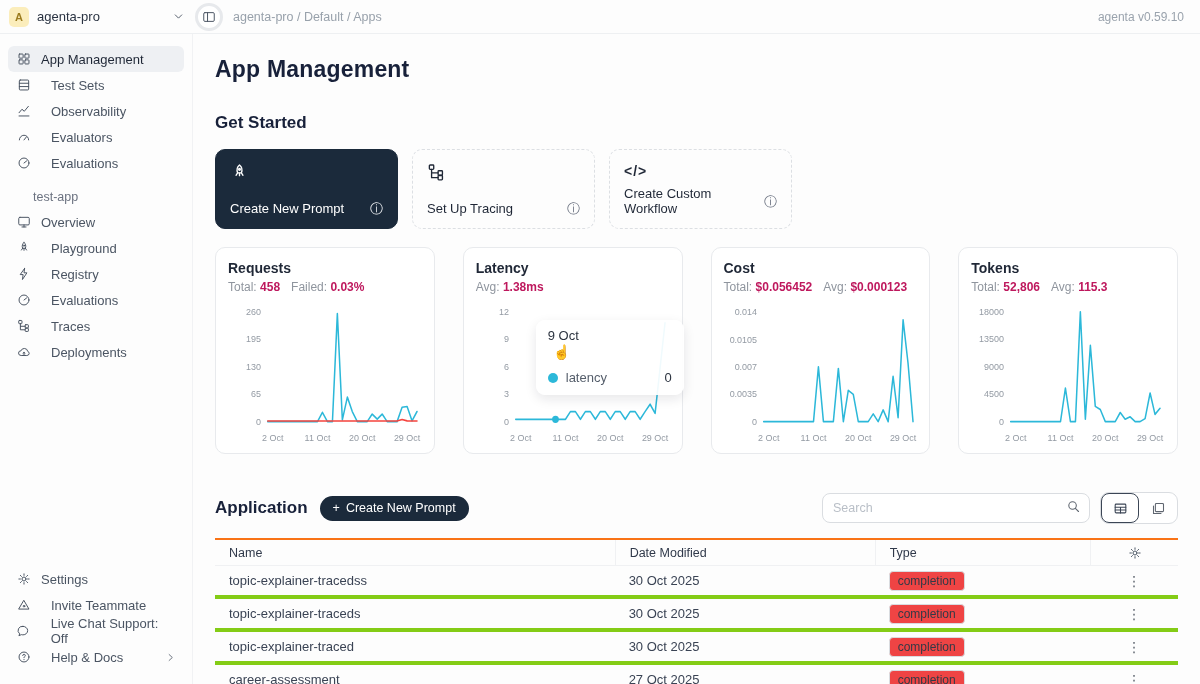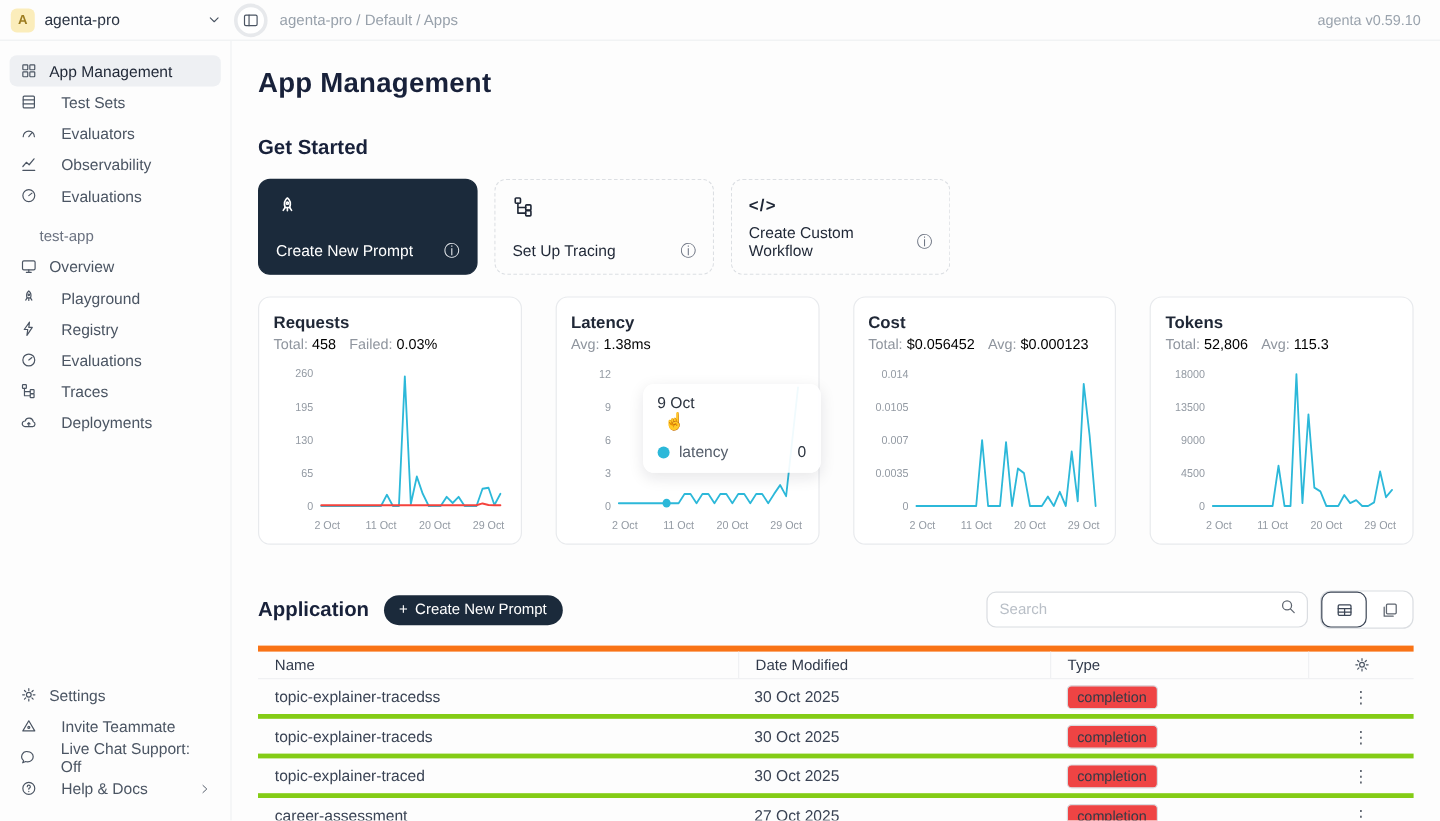--- a/index.html
+++ b/index.html
@@ -44,21 +44,21 @@
   .gs-card.dark .gs-label { color:#ffffff; }
   .info-glyph { font-size:13px; color:#6b7280; line-height:1; }
   .gs-card.dark .info-glyph { color:#e8ebef; }
   .code-glyph { font-size:14px; font-weight:600; color:#1f2736; letter-spacing:1px; }
 
   
   .metric-cards { display:flex; gap:28px; margin-top:18px;border-radius:32px; }
   .metric-card { flex:1; height:207px; background:#fff; border:1px solid #e8eaed; border-radius:10px; padding:12px 12px 4px 12px; position:relative; }
   .mc-title { font-size:14px; font-weight:600; color:#1f2736; }
   .mc-stats { margin-top:4px; font-size:12px; color:#8f959e; display:flex; gap:5px; align-items:baseline; }
-  .mc-stats b { color:#000000; font-weight:400;margin-top:45px; }
+  .mc-stats b { color:#be185d; font-weight:700;margin-top:45px; }
   .mc-stats .pair + .pair { margin-left:6px; }
   svg.chart { width:100%; height:152px; margin-top:2px; display:block; }
   svg.chart text { font-size:9.5px; fill:#939aa3; font-family:"Liberation Sans", sans-serif; }
 
   
   .tooltip { position:absolute; left:72px; top:72px; width:148px; padding:8px 12px 10px; background:rgba(255,255,255,0.93); border-radius:9px; box-shadow:0 4px 12px rgba(15,23,42,.10); z-index:3; }
   .tt-date { font-size:13px; font-weight:500; color:#2c3440; }
   .tt-cursor { font-size:14px; color:#3a4150; margin:0 0 10px 6px; display:inline-block; }
   .tt-row { display:flex; align-items:center; gap:8px; }
   .tt-dot { width:10px; height:10px; border-radius:50%; background:#2cb8d9; }
@@ -71,21 +71,21 @@
   .create-btn { margin-left:12px; height:25px; background:#1b2a3b; color:#fff; border:none; border-radius:13px; font-size:12.5px; font-family:inherit; display:flex; align-items:center; gap:6px; padding:0 13px; cursor:pointer; }
   .search-wrap { margin-left:auto; width:268px; height:30px; border:1px solid #dadde1; border-radius:8px; background:#fff; display:flex; align-items:center; padding:0 8px 0 10px; }
   .search-wrap input { border:none; outline:none; flex:1; font-size:12.5px; font-family:inherit; color:#333; background:transparent; }
   .search-wrap input::placeholder { color:#b9bfc7; }
   .segmented { display:flex; margin-left:10px; border:1px solid #dadde1; border-radius:9px; background:#fff; }
   .seg-btn { width:38px; height:30px; display:flex; align-items:center; justify-content:center; cursor:pointer; border-radius:8px; }
   .seg-btn.selected { outline:1.5px solid #3c4656; outline-offset:-1px; }
 
   
   .table { margin-top:14px; }
-  .thead { display:flex; height:28px; align-items:center; border-top:5px solid #f97316; border-bottom:1px solid #f0f1f3; font-size:12.5px; font-weight:500; color:#30394a; }
+  .thead { display:flex; height:28px; align-items:center; border-top:2px solid #f97316; border-bottom:1px solid #f0f1f3; font-size:12.5px; font-weight:500; color:#30394a; }
   .col-name { flex:0 0 41.5%; padding-left:14px; }
   .col-date { flex:0 0 27%; padding-left:14px; }
   .col-type { flex:1; padding-left:14px; }
   .col-actions { flex:0 0 88px; display:flex; justify-content:center; }
   .thead .col-date, .thead .col-type, .thead .col-actions { border-left:1px solid #f0f1f3; height:100%; display:flex; align-items:center; }
   .trow { display:flex; height:33px; align-items:center; border-bottom:4px solid #84cc16; font-size:13px; color:#3a4354; cursor:pointer; }
   .badge { display:inline-block; border:1px solid #d9dce0; border-radius:4px; padding:2px 8px; font-size:12px; color:#333a46; background:#ef4444; }
   .kebab { color:#5f6670; font-size:14px; line-height:1; cursor:pointer; padding:2px 6px; }
 </style>
 </head>
@@ -135,34 +135,34 @@
             <svg class="ico" width="14" height="14" viewBox="0 0 24 24">
               <rect x="4" y="3.5" width="16" height="17" rx="1.5"></rect>
               <path d="M4 9h16M4 14.7h16"></path>
             </svg>
           </span>
         <span>Test Sets</span>
       </div>
       <div class="side-item">
         <span class="icn">
             <svg class="ico" width="14" height="14" viewBox="0 0 24 24">
+              <path d="M3.5 15l5-6 4 3.5 7-8.5"></path>
+              <path d="M3.5 20.5h17"></path>
+            </svg>
+          </span>
+        <span>Observability</span>
+      </div>
+      <div class="side-item">
+        <span class="icn">
+            <svg class="ico" width="14" height="14" viewBox="0 0 24 24">
               <path d="M4 17a8 8 0 1 1 16 0"></path>
               <path d="M12 17l4-5"></path>
             </svg>
           </span>
         <span>Evaluators</span>
-      </div>
-      <div class="side-item">
-        <span class="icn">
-            <svg class="ico" width="14" height="14" viewBox="0 0 24 24">
-              <path d="M3.5 15l5-6 4 3.5 7-8.5"></path>
-              <path d="M3.5 20.5h17"></path>
-            </svg>
-          </span>
-        <span>Observability</span>
       </div>
       <div class="side-item">
         <span class="icn">
             <svg class="ico" width="14" height="14" viewBox="0 0 24 24">
               <circle cx="12" cy="12" r="8.5"></circle>
               <path d="M12 12l4.5-3.5"></path>
             </svg>
           </span>
         <span>Evaluations</span>
       </div>

